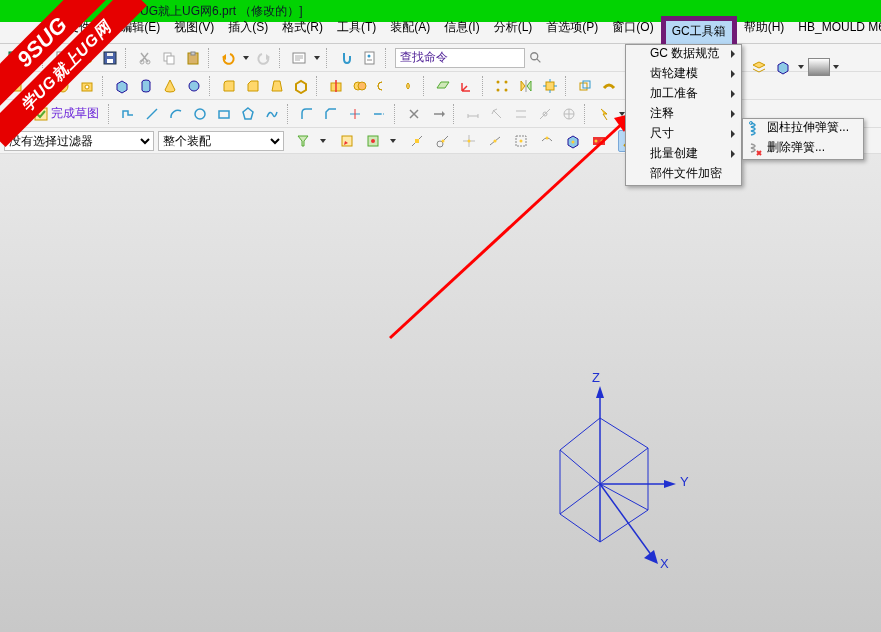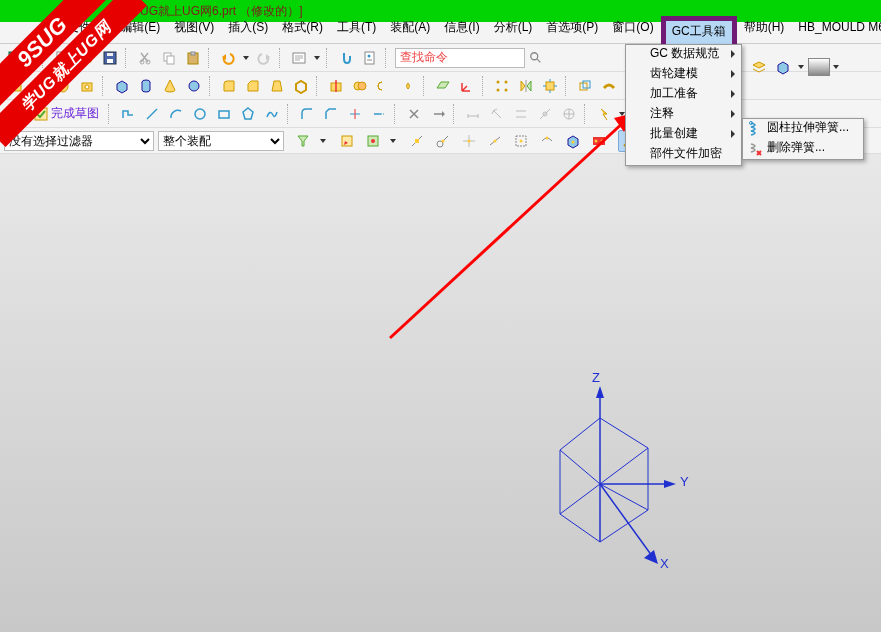--- a/index.html
+++ b/index.html
@@ -1,25 +1,25 @@
 <!DOCTYPE html>
 <html><head>
 <meta charset="utf-8">
 <style>
 * { margin:0; padding:0; box-sizing:border-box; font-family:"Microsoft YaHei","SimSun",sans-serif; font-size:12px; }
 body { width:881px; height:632px; background:#d4d0c8; overflow:hidden; position:relative; }
-.titlebar { height:22px; background:#02d302; color:#7f1d1d; padding-left:140px; line-height:22px; }
+.titlebar { height:22px; background:#02d302; color:#0f172a; padding-left:140px; line-height:22px; }
 .menubar { height:22px; background:#f4f4f4; border-bottom:1px solid #ccc; display:flex; align-items:center; padding-left:60px; }
 .menuitem { padding:0 7px; height:34px; line-height:22px; cursor:default; white-space:nowrap; }
 .menuitem.highlight { background:#b6d8f5; border:5px solid #701a75; padding:0 6px; line-height:20px; }
 .toolbar { height:28px; background:#f4f4f4; border-bottom:1px solid #ddd; display:flex; align-items:center; gap:2px; padding:0 4px; }
 .toolbar .sep { width:5px; height:20px; border-left:1px dotted #aaa; margin:0 2px; }
 .tbtn { width:22px; height:22px; display:flex; align-items:center; justify-content:center; border:1px solid transparent; border-radius:2px; }
 .tbtn svg { width:16px; height:16px; }
-.searchbox { flex:0 0 130px; height:20px; border:1px solid #bbb; background:#fff; display:flex; align-items:center; padding:0 4px; color:#ef4444; }
+.searchbox { flex:0 0 130px; height:20px; border:1px solid #bbb; background:#fff; display:flex; align-items:center; padding:0 4px; color:#4c1d95; }
 .searchwrap { display:flex; align-items:center; border:1px solid transparent; }
 .searchbtn { width:22px; height:20px; display:flex; align-items:center; justify-content:center; }
 .filterbar { height:26px; background:#f4f4f4; border-bottom:1px solid #ddd; display:flex; align-items:center; padding:0 4px; gap:4px; }
 select { height:20px; border:1px solid #bbb; background:#fff; font-size:12px; }
 .canvas { position:absolute; left:0; right:0; top:154px; bottom:0; background:linear-gradient(#e8e8e8,#c8c8c8); }
 .corner { position:absolute; left:-40px; top:-40px; width:200px; height:200px; transform:rotate(-45deg); pointer-events:none; }
 .corner .r1 { position:absolute; top:60px; left:0; width:200px; height:30px; background:#e60000; color:#fff; font-weight:bold; font-size:22px; text-align:center; line-height:30px; font-style:italic; }
 .corner .r2 { position:absolute; top:95px; left:0; width:200px; height:28px; background:#e60000; color:#fff; font-weight:bold; font-size:16px; text-align:center; line-height:28px; font-style:italic; letter-spacing:1px; }
 .dropdown { position:absolute; background:#f4f4f4; border:1px solid #999; box-shadow:2px 2px 4px rgba(0,0,0,.3); }
 .dd1 { left:625px; top:44px; width:117px; }
@@ -594,20 +594,24 @@
     </div>
   <div class="dditem">
       <span>加工准备</span>
       <div class="arrow"></div>
     </div>
   <div class="dditem">
       <span>注释</span>
       <div class="arrow"></div>
     </div>
   <div class="dditem">
+      <span>尺寸</span>
+      <div class="arrow"></div>
+    </div>
+  <div class="dditem">
       <span>批量创建</span>
       <div class="arrow"></div>
     </div>
   <div class="dditem">
       <span>部件文件加密</span>
     </div>
 </div>
 
 <div class="dropdown dd2">
   <div class="dditem">

